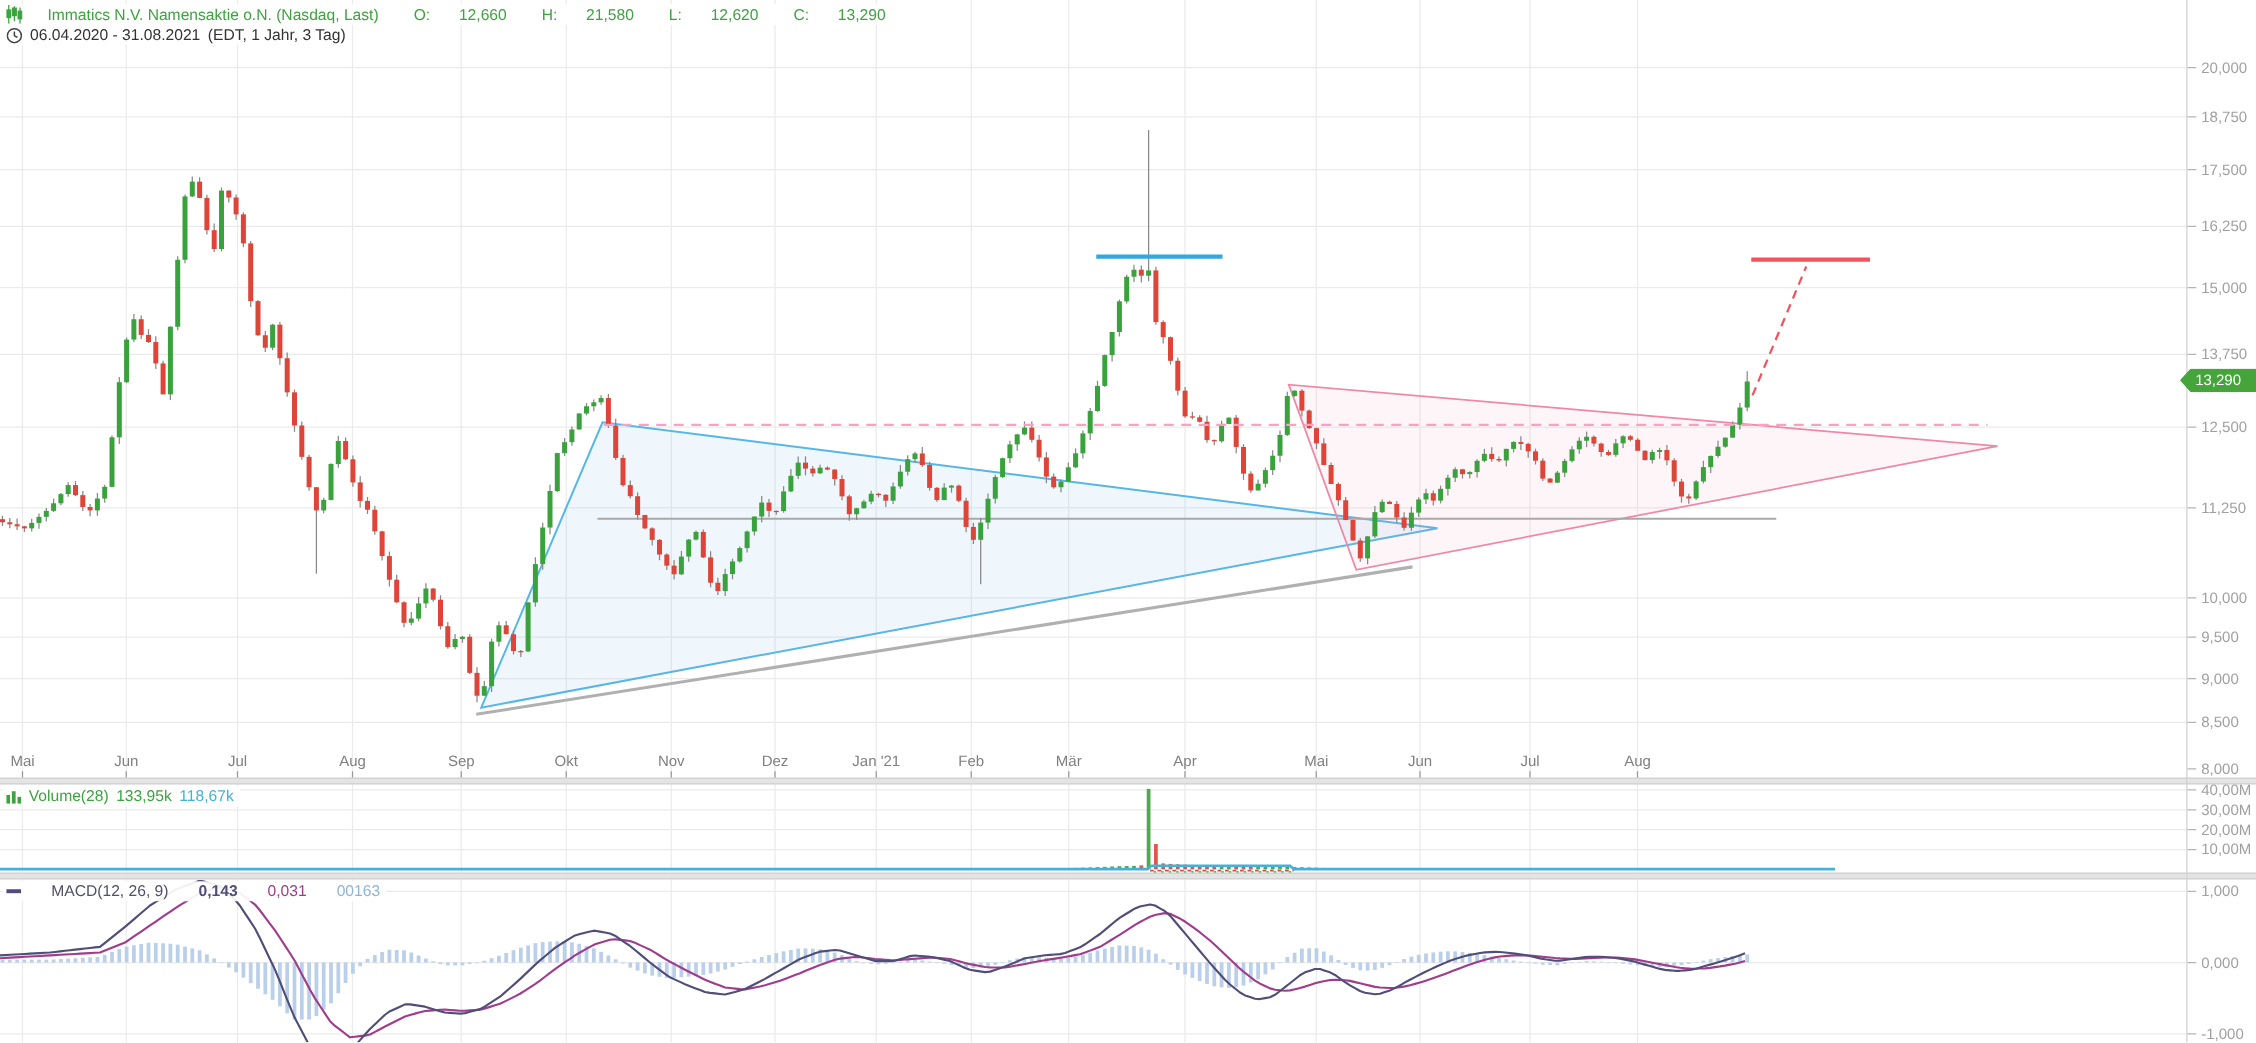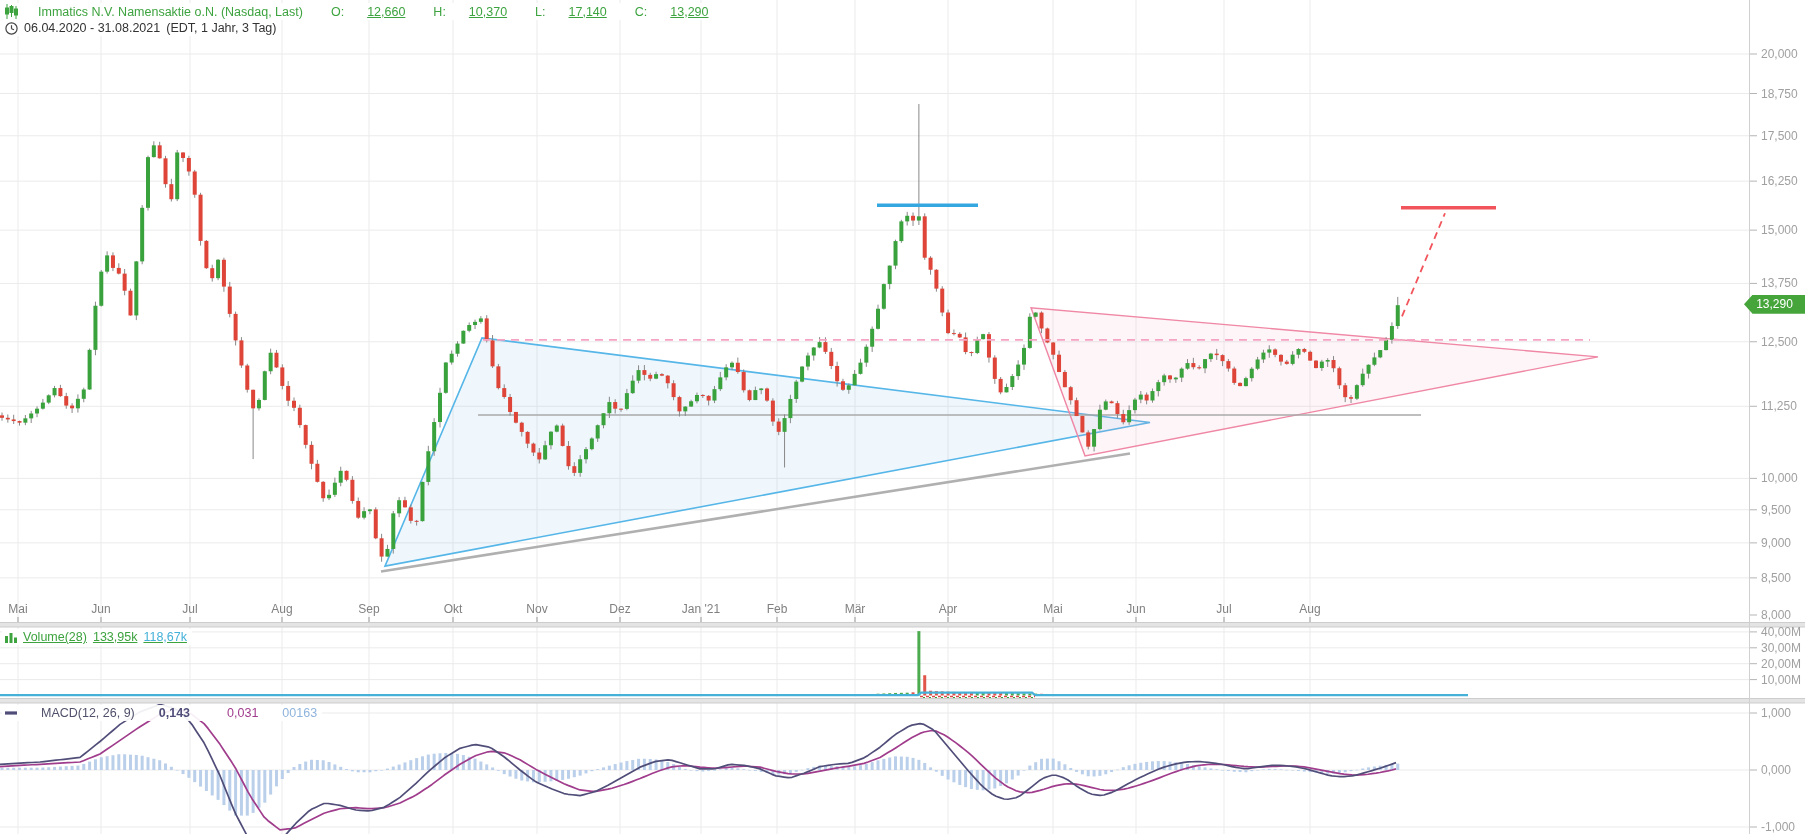--- a/index.html
+++ b/index.html
@@ -4,27 +4,27 @@
 <style>
   html,body{margin:0;padding:0;background:#fff;}
   #app{position:relative;width:1805px;height:834px;background:#fff;overflow:hidden;
        font-family:"Liberation Sans",sans-serif;}
   #chart{position:absolute;left:0;top:0;}
   .overlay{position:absolute;display:flex;align-items:center;gap:6px;
            background:rgba(255,255,255,.92);padding:1px 5px 1px 3px;border-radius:2px;
            font-size:12.5px;white-space:nowrap;width:fit-content;}
   #hdr1{left:2px;top:3px;color:#3da33f;gap:20px;}
   #hdr1 .lbl{margin-left:8px;}
-  #hdr1 .val{margin-left:3px;text-decoration:underline;}
+  #hdr1 .val{margin-left:3px;}
   #hdr2{left:2px;top:20px;color:#333;}
-  #vol-legend{left:2px;top:629px;color:#3da33f;font-size:12.5px;text-decoration:underline;}
+  #vol-legend{left:2px;top:629px;color:#3da33f;font-size:12.5px;}
   #vol-legend .v2{color:#45b1d8;}
   #macd-legend{left:2px;top:705px;color:#50506a;font-size:12.5px;gap:24px;}
   #macd-legend .m1{color:#504e79;font-weight:bold;}
-  #macd-legend .m2{color:#a03c8c;margin-left:13px;}
+  #macd-legend .m2{color:#a03c8c;}
   #macd-legend .m3{color:#8fb4dc;}
   #price-tag{position:absolute;left:1744px;top:295px;width:61px;height:19px;
              background:#46a53a;color:#fff;font-size:12px;line-height:19px;
              padding-left:0;text-align:center;
              clip-path:polygon(0 50%,14% 0,100% 0,100% 100%,14% 100%);}
   .ico{display:inline-flex;align-items:center;}
 </style>
 </head>
 <body>
 
@@ -1175,23 +1175,23 @@
             <rect x="5" y="2.5" width="3" height="6"></rect>
             <line x1="11" y1="2" x2="11" y2="15" stroke-width="1"></line>
             <rect x="9.5" y="5" width="3" height="6"></rect>
           </g>
         </svg>
     </span>
     <span>Immatics N.V. Namensaktie  o.N. (Nasdaq, Last)</span>
     <span class="lbl">O:</span>
       <span class="val">12,660</span>
     <span class="lbl">H:</span>
-      <span class="val">10,370</span>
+      <span class="val">21,580</span>
     <span class="lbl">L:</span>
-      <span class="val">17,140</span>
+      <span class="val">12,620</span>
     <span class="lbl">C:</span>
       <span class="val">13,290</span>
   </div>
 
   <div id="hdr2" class="overlay">
     <span class="ico">
       <svg width="13" height="13" viewBox="0 0 13 13">
           <circle cx="6.5" cy="6.5" r="5.6" fill="none" stroke="#444" stroke-width="1.2"></circle>
           <line x1="6.5" y1="6.8" x2="6.5" y2="3.2" stroke="#444" stroke-width="1.2"></line>
           <line x1="6.5" y1="6.8" x2="9" y2="7.8" stroke="#444" stroke-width="1.2"></line>

